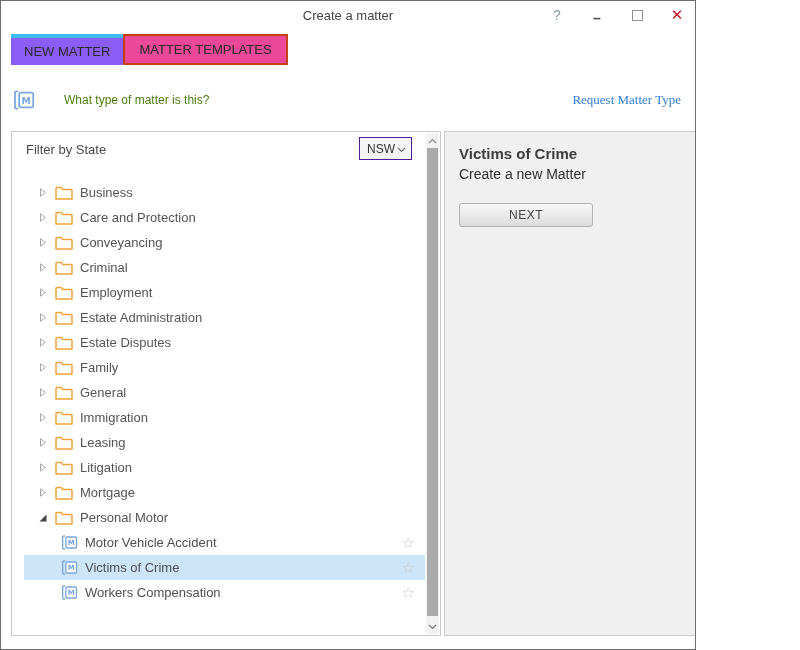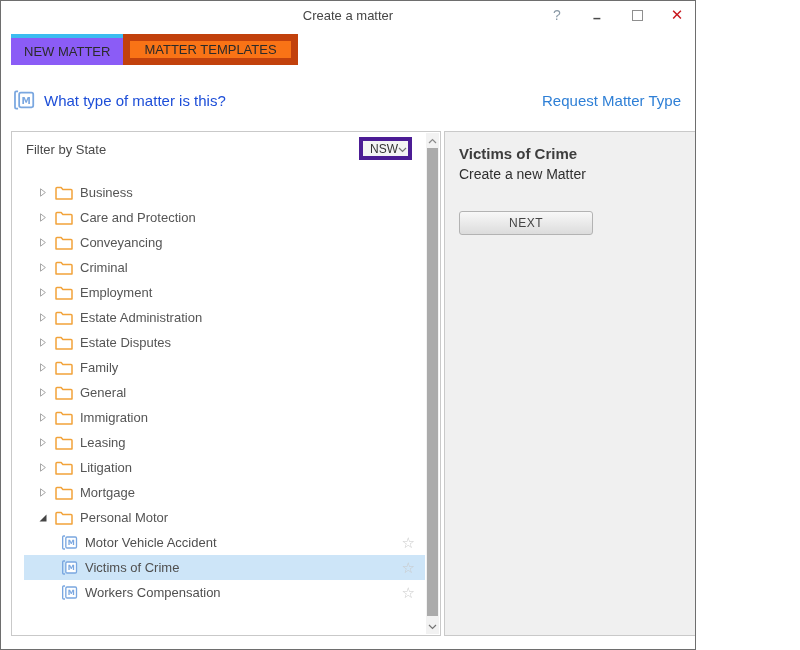--- a/index.html
+++ b/index.html
@@ -28,39 +28,39 @@
   .tabs { position: absolute; top: 33px; left: 10px; display: flex; align-items: flex-start; }
   .tab {
     height: 31px; padding: 0 14px; font-size: 13px; color: #2b2b2b;
     display: flex; align-items: center; white-space: nowrap; cursor: default;
   }
   .tab.active {
     background: #8b5cf6; border-top: 4px solid var(--accent-blue, #3cbcf0);
     position: relative; z-index: 2; padding: 0 13px;
   }
   .tab.inactive {
-    background: #f97316; border: 7px solid #c2410c;
+    background: #ec4899; border: 2px solid #c2410c;
   }
 
   
   .header-row { position: absolute; top: 85px; left: 12px; right: 14px; height: 28px; display: flex; align-items: center; }
   .header-icon { display: inline-flex; margin-right: 9px; }
-  .header-title { font-size: 15px; color: #1d4ed8; }
-  .request-link { margin-left: auto; font-size: 15px; color: var(--link-blue, #2e7fd6); cursor: pointer; }
+  .header-title { font-size: 12px; color: #4d7c0f; margin-left: 20px; }
+  .request-link { margin-left: auto; font-size: 13px; color: var(--link-blue, #2e7fd6); cursor: pointer; font-family: Liberation Serif, serif; }
 
   
   .left-panel {
     position: absolute; left: 10px; top: 130px; width: 430px; height: 505px;
     border: 1px solid #c9c9c9; background: #fff;
   }
   .filter-row { position: absolute; top: 0; left: 0; right: 0; height: 36px; }
   .filter-label { position: absolute; left: 14px; top: 10px; font-size: 13px; color: #4a4a4a; }
   .state-select {
     position: absolute; right: 28px; top: 5px; width: 53px; height: 23px;
-    background: #f4f4f4; border: 4px solid #4c1d95; display: flex;
+    background: #f4f4f4; border: 1px solid #4c1d95; display: flex;
     align-items: center; justify-content: space-between; padding: 0 5px 0 7px;
     font-size: 12px; color: #333; cursor: default;
   }
 
   
   .tree { position: absolute; top: 48px; left: 12px; right: 15px; }
   .row { height: 25px; display: flex; align-items: center; position: relative; cursor: default; }
   .row.parent { padding-left: 14px; }
   .row.child  { padding-left: 37px; }
   .row.selected { background: var(--selection-blue, #cde5f8); }
@@ -77,21 +77,21 @@
   .sb-thumb { position: absolute; left: 1px; right: 1px; top: 15px; bottom: 18px; background: #ababab; }
 
   
   .right-panel {
     position: absolute; left: 443px; top: 130px; width: 344px; height: 505px;
     background: var(--panel-gray, #f0f0f0); border: 1px solid #c9c9c9;
   }
   .detail-title { margin: 13px 0 0 14px; font-size: 15px; font-weight: bold; color: #3d3d3d; }
   .detail-sub   { margin: 4px 0 0 14px; font-size: 14px; color: #2f2f2f; }
   .next-btn {
-    display: block; margin: 29px 0 0 14px; width: 134px; height: 24px;
+    display: block; margin: 21px 0 0 14px; width: 134px; height: 24px;
     background: linear-gradient(#f8f8f8, #dcdcdc); border: 1px solid #b3b3b3;
     border-radius: 3px; font-size: 12px; color: #444; cursor: pointer;
     font-family: "Liberation Sans", sans-serif; letter-spacing: 0.5px;
   }
 </style>
 </head>
 <body>
 
 <div class="window">
 

